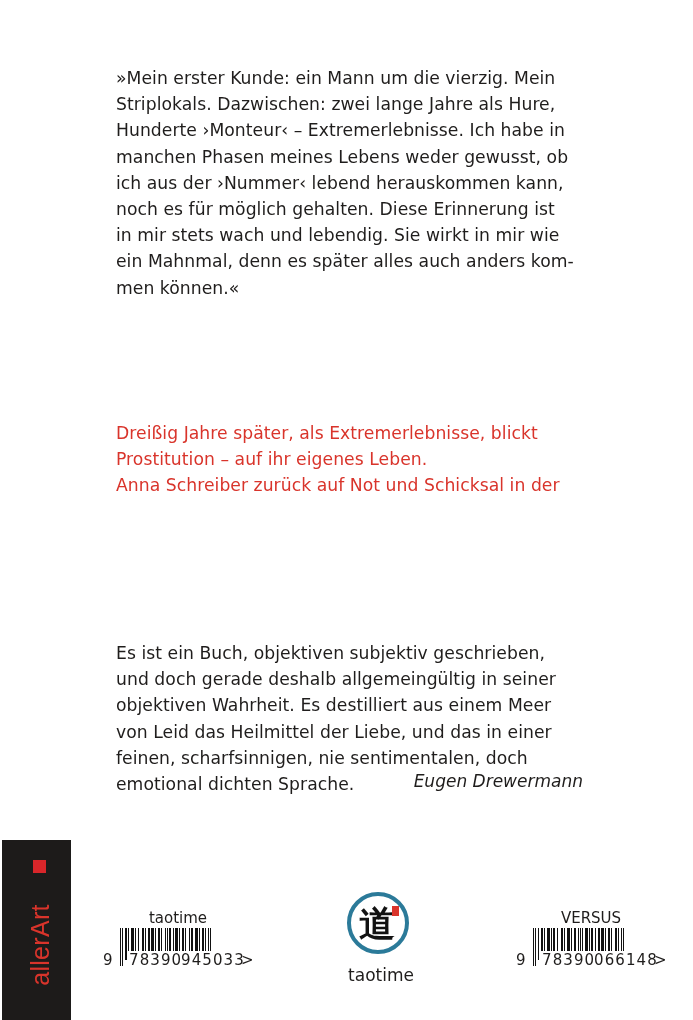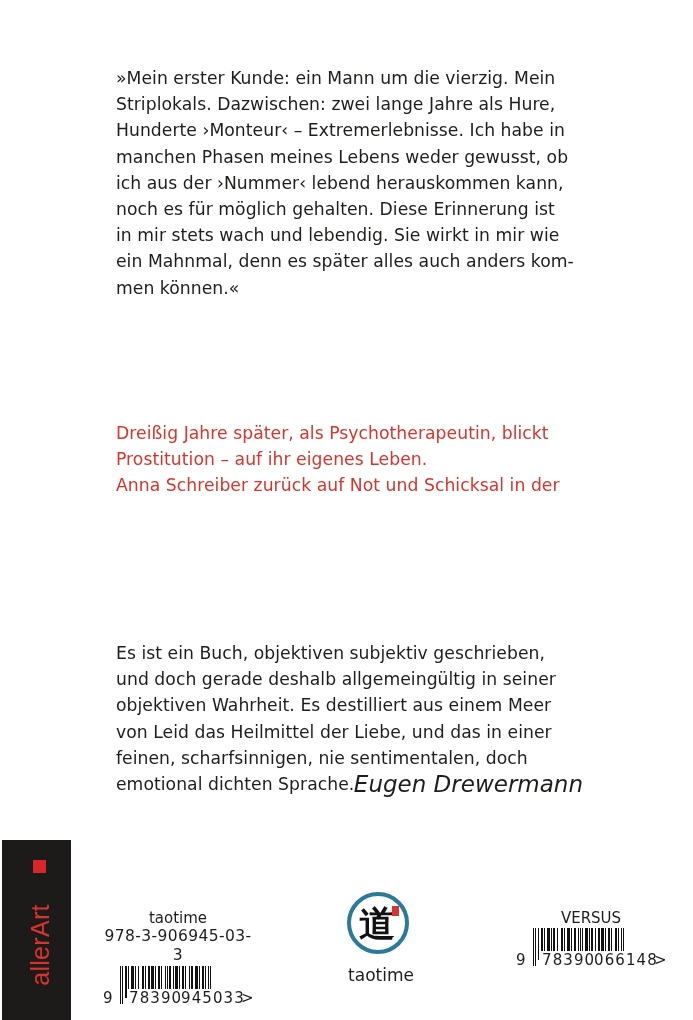--- a/index.html
+++ b/index.html
@@ -12,21 +12,21 @@
     position:absolute; left:116px; width:480px;
     font-size:17.2px; line-height:26.2px; letter-spacing:0.05px;
     margin:0;
   }
   .para .ln { display:block; white-space:nowrap; }
   #quote { top:65px; }
   #red { top:420px; color:#d9342b; }
   #review { top:640px; }
   #author {
     position:absolute; top:771px; right:110px;
-    font-size:23px; font-style:italic; white-space:nowrap;
+    font-size:17px; font-style:italic; white-space:nowrap;
     font-family:"DejaVu Sans", sans-serif; color:#1f1d1c;
   }
   #panel {
     position:absolute; left:2px; top:840px; width:69px; height:180px;
     background:#1d1b1a;
   }
   #panel-square {
     position:absolute; left:31px; top:20px; width:13px; height:13px;
     background:#d9262a;
   }
@@ -82,21 +82,21 @@
   <span class="ln">Hunderte ›Monteur‹ – Extremerlebnisse. Ich habe in</span>
   <span class="ln">manchen Phasen meines Lebens weder gewusst, ob</span>
   <span class="ln">ich aus der ›Nummer‹ lebend herauskommen kann,</span>
   <span class="ln">noch es für möglich gehalten. Diese Erinnerung ist</span>
   <span class="ln">in mir stets wach und lebendig. Sie wirkt in mir wie</span>
   <span class="ln">ein Mahnmal, denn es später alles auch anders kom-</span>
   <span class="ln">men können.«</span>
 </div>
 
 <div id="red" class="para">
-  <span class="ln">Dreißig Jahre später, als Psychotherapeutin, blickt</span>
+  <span class="ln">Dreißig Jahre später, als Extremerlebnisse, blickt</span>
   <span class="ln">Prostitution – auf ihr eigenes Leben.</span>
   <span class="ln">Anna Schreiber zurück auf Not und Schicksal in der</span>
 </div>
 
 <div id="review" class="para">
   <span class="ln">Es ist ein Buch, objektiven subjektiv geschrieben,</span>
   <span class="ln">und doch gerade deshalb allgemeingültig in seiner</span>
   <span class="ln">objektiven Wahrheit. Es destilliert aus einem Meer</span>
   <span class="ln">von Leid das Heilmittel der Liebe, und das in einer</span>
   <span class="ln">feinen, scharfsinnigen, nie sentimentalen, doch</span>
@@ -104,21 +104,20 @@
 </div>
 <div id="author">Eugen Drewermann</div>
 
 <div id="panel">
   <div id="panel-square"></div>
   <div id="panel-text">allerArt</div>
 </div>
 
 <div id="isbn-left" class="isbn-block">
   <span class="pub">taotime</span>
-  <span class="isbn">978-3-906945-03-3</span>
   <div class="barcode">
     <div class="bars">
       <span class="g" style="width:1px"></span>
         <span class="w" style="width:1px"></span>
         <span class="g" style="width:1px"></span>
         <span class="w" style="width:2px"></span>
       <span style="width:2px"></span>
         <span class="w" style="width:1px"></span>
         <span style="width:1px"></span>
         <span class="w" style="width:2px"></span>

